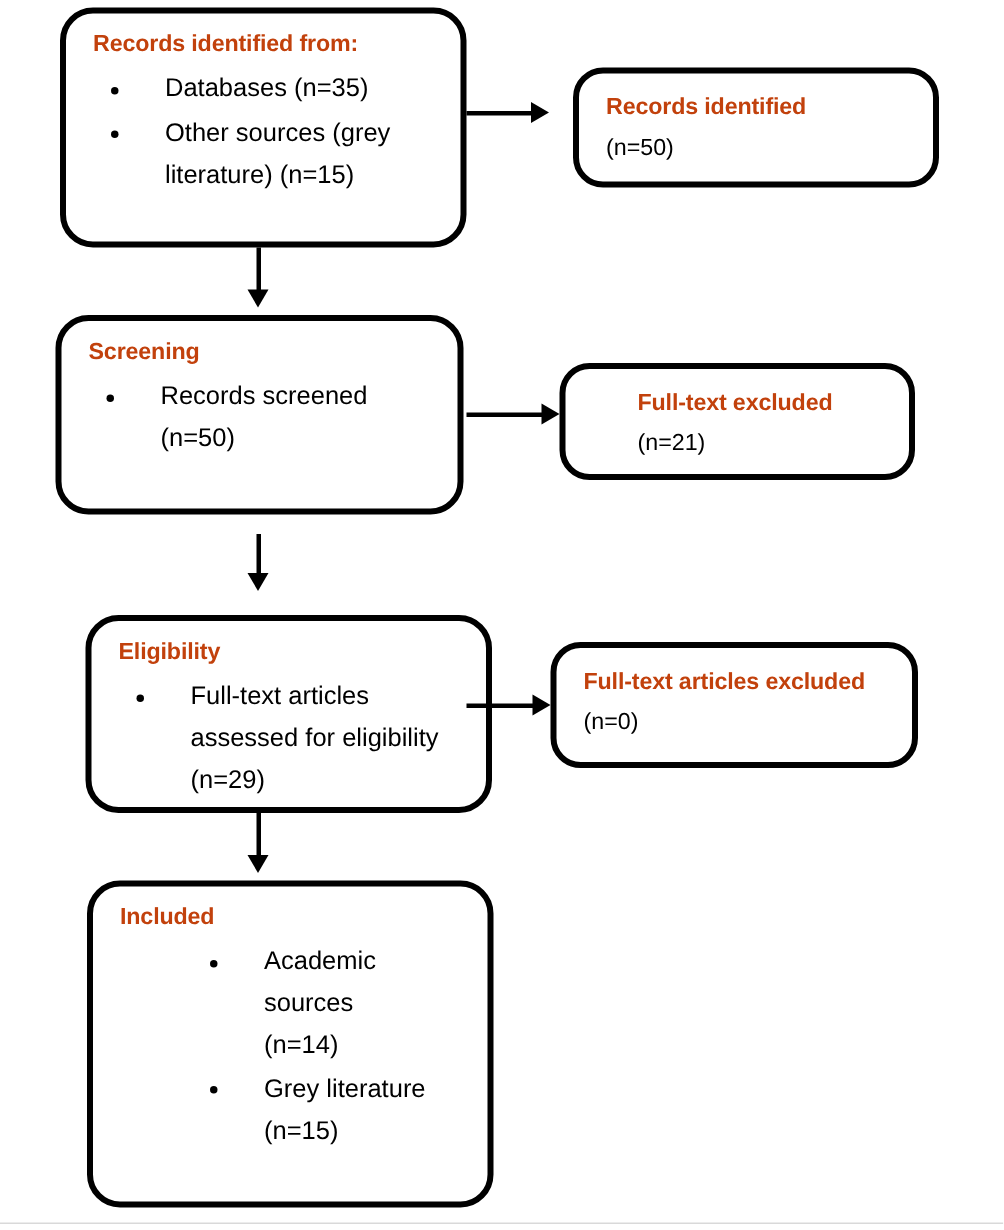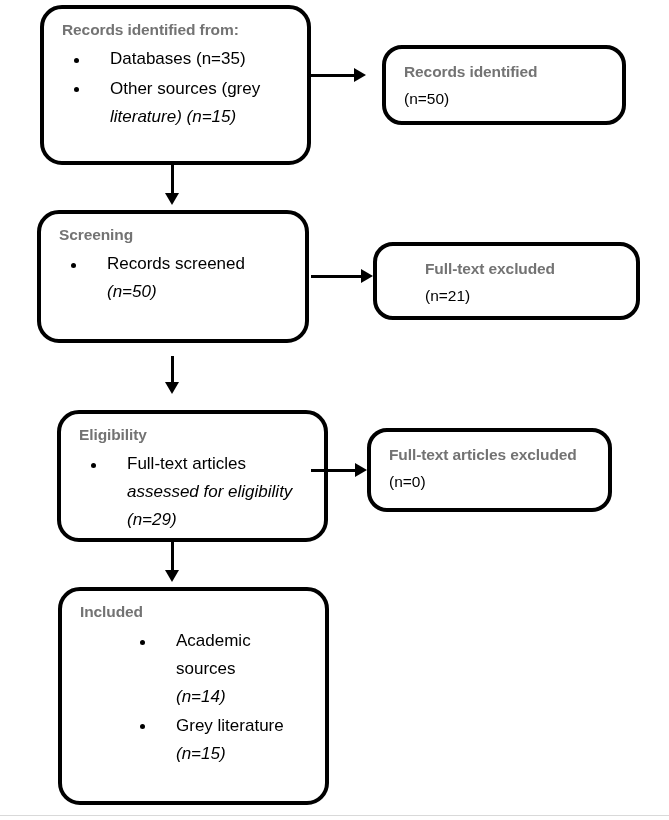--- a/index.html
+++ b/index.html
@@ -30,21 +30,21 @@
     padding: 10px 14px 10px 18px;
   }
   .node.right {
     border-radius: 20px;
     padding: 12px 10px 12px 18px;
   }
 
   .heading {
     font-size: 15.5px;
     font-weight: bold;
-    color: #737373;
+    color: #c2410c;
     line-height: 1.45;
     letter-spacing: -0.1px;
     margin: 0 0 4px 0;
     white-space: nowrap;
   }
   .plainline {
     font-size: 15.5px;
     font-weight: normal;
     color: #000000;
     line-height: 1.55;
@@ -79,21 +79,20 @@
     border-radius: 50%;
   }
   ul.bullets > li.lvl2 > .dot {
     left: 60px;
   }
   ul.bullets > li .txt {
     display: block;
   }
   ul.bullets > li .cont {
     display: block;
-    font-style: italic;
   }
 
   
   .vline {
     position: absolute;
     width: 3px;
     background: #000000;
   }
   .hline {
     position: absolute;
@@ -160,21 +159,21 @@
     <p class="heading">Screening</p>
     <ul class="bullets">
       <li>
         <span class="dot"></span>
         <span class="txt">Records screened</span>
         <span class="cont">(n=50)</span>
       </li>
     </ul>
   </div>
 
-  <div class="node right" style="left:373px; top:242px; width:267px; height:78px;padding-left:48px;">
+  <div class="node right" style="left:373px; top:242px; width:237px; height:78px;padding-left:48px;">
     <p class="heading">Full-text excluded</p>
     <p class="plainline">(n=21)</p>
   </div>
 
   <div class="hline" style="left:311px; top:275px; width:51px;"></div>
   <div class="arrow-right" style="left:361px; top:269px;"></div>
 
   <div class="vline" style="left:171px; top:356px; height:28px;"></div>
   <div class="arrow-down" style="left:165px; top:382px;"></div>
 

